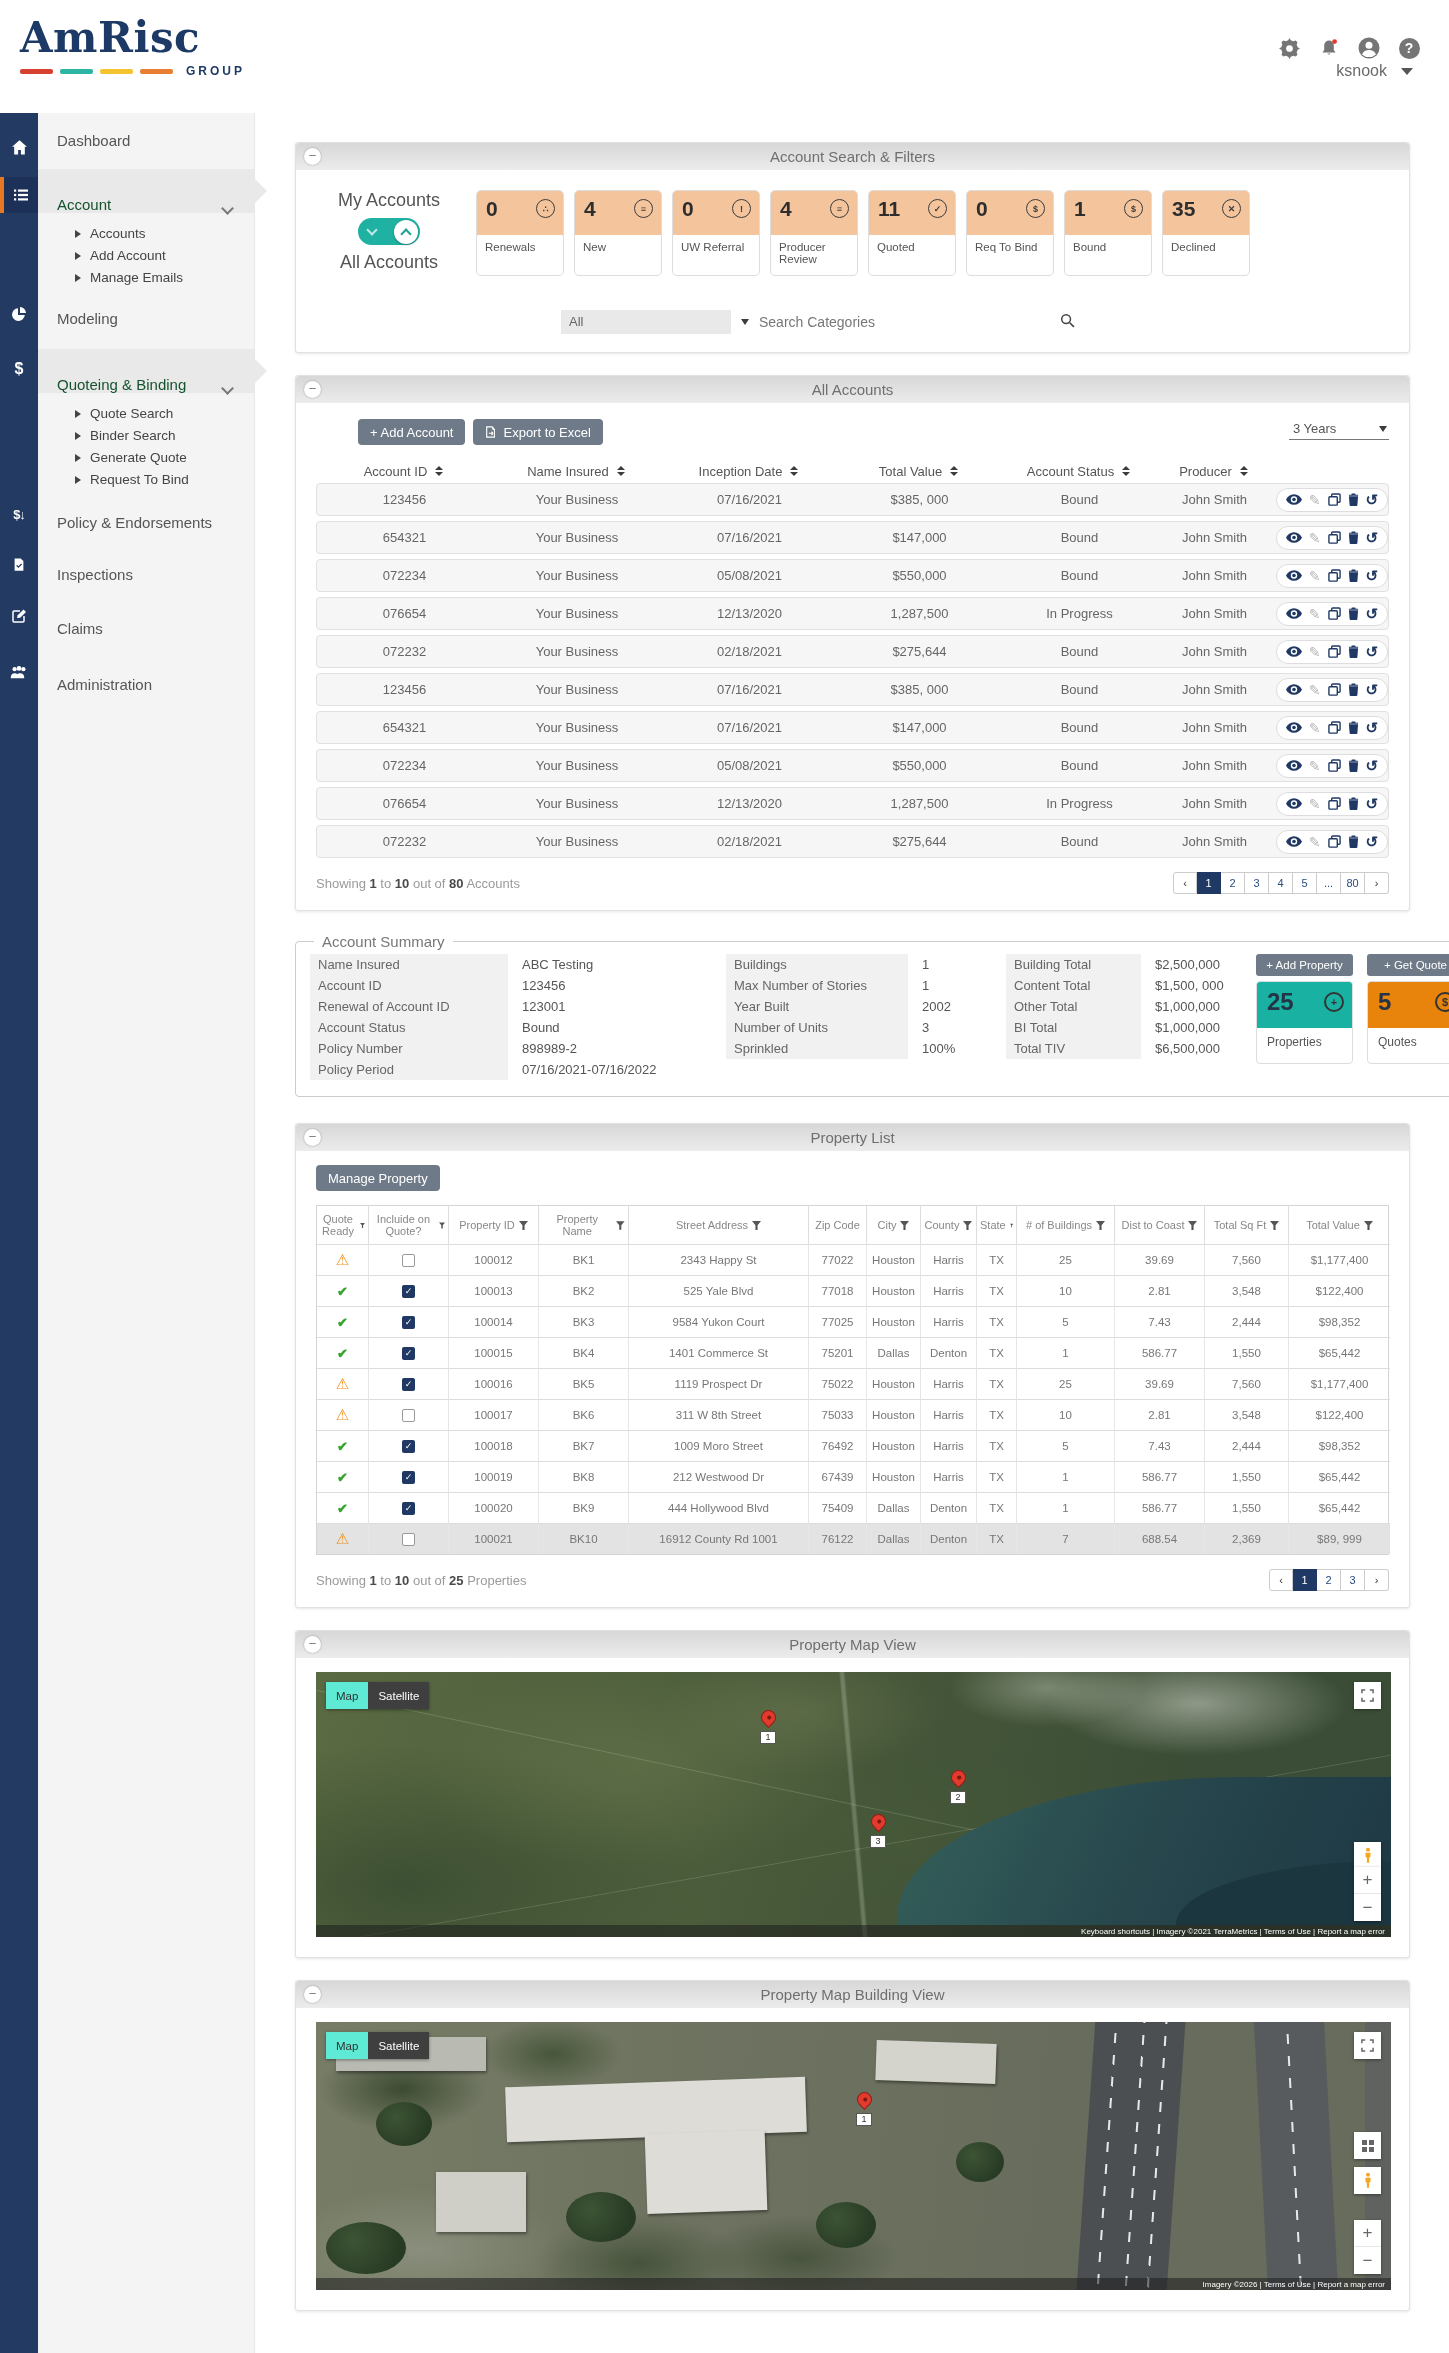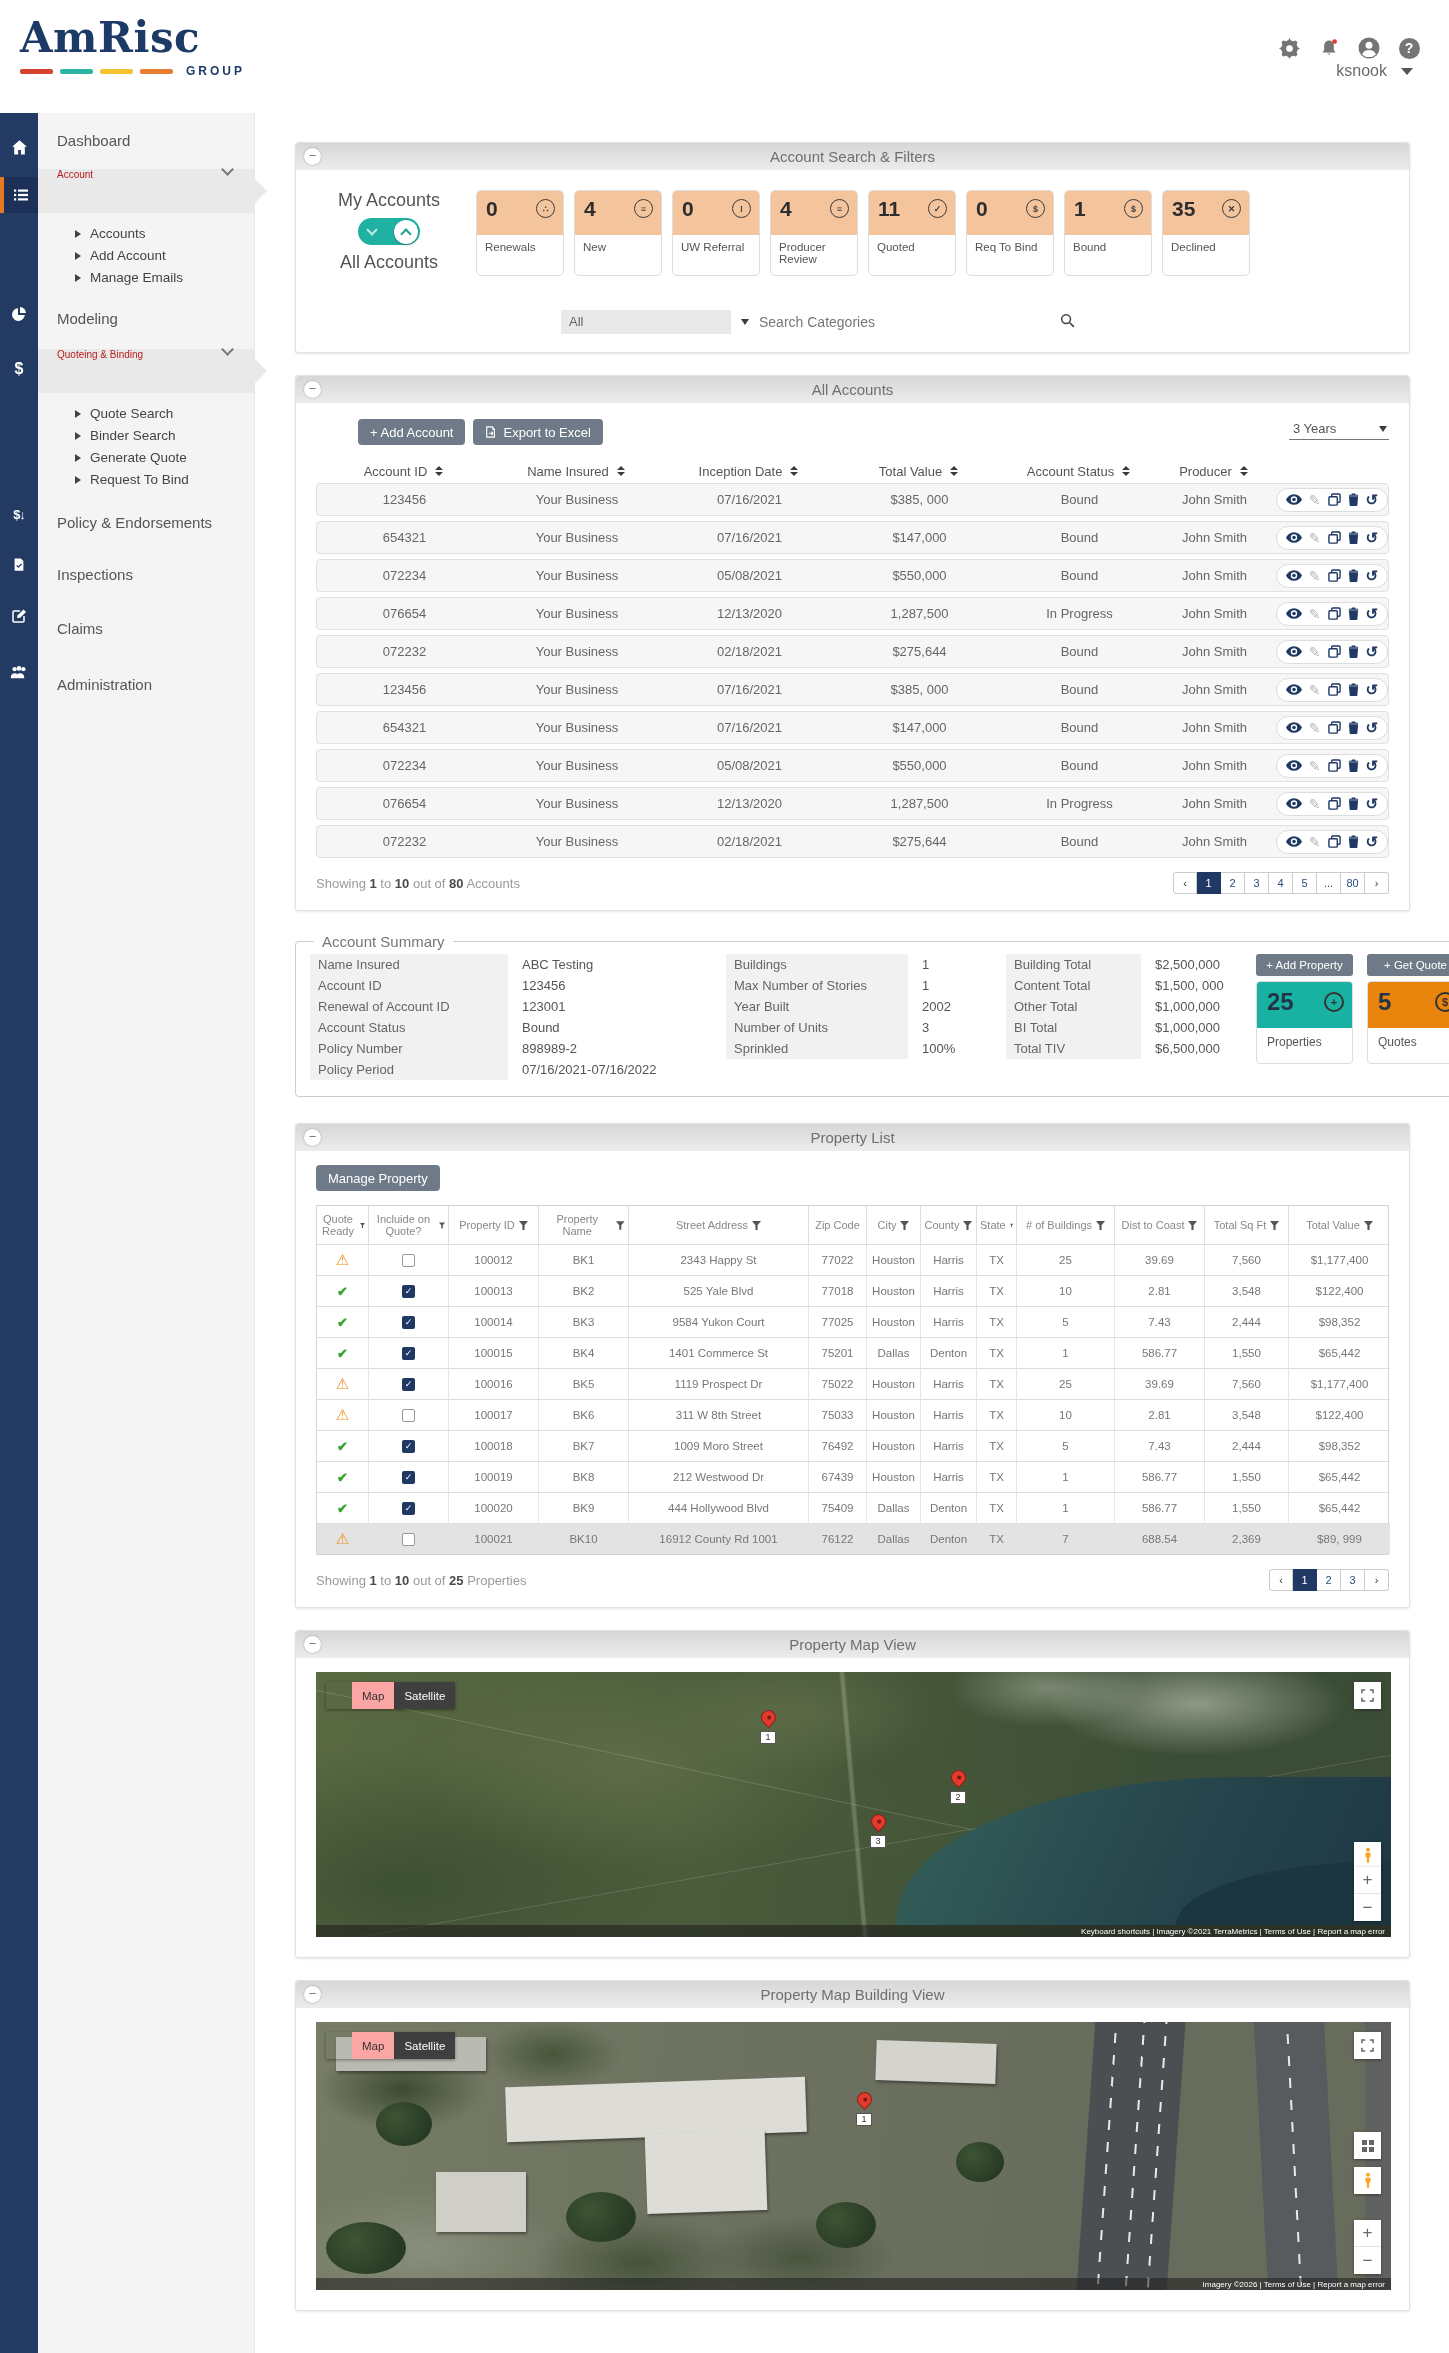--- a/index.html
+++ b/index.html
@@ -21,21 +21,21 @@
   .tri-down { width:0; height:0; border-left:6px solid transparent; border-right:6px solid transparent; border-top:7px solid #555; }
 
   
   .icon-strip { position:absolute; left:0; top:113px; width:38px; height:2240px; background:#233a63; }
   .strip-icon { position:absolute; left:0; width:38px; height:36px; display:flex; align-items:center; justify-content:center; cursor:pointer; }
   .strip-icon.active { border-left:4px solid #e87722; background:#1c3058; }
   .strip-dollar { color:#fff; font-weight:bold; font-size:16px; }
   .strip-dollar-down { color:#fff; font-weight:bold; font-size:13px; letter-spacing:-1px; }
   .nav-panel { position:absolute; left:38px; top:113px; width:217px; height:2240px; background:#f4f4f4; border-right:1px solid #e7e7e7; }
   .nav-item { font-size:15px; color:#555; padding-left:19px; height:28px; line-height:28px; cursor:pointer; }
-  .nav-group { position:relative; background:#e9e9e9; height:44px; display:flex; align-items:flex-start; padding-left:19px; font-size:10px; color:#b91c1c; cursor:pointer; }
+  .nav-group { position:relative; background:#e9e9e9; height:44px; display:flex; align-items:flex-end; padding-left:19px; font-size:15px; color:#14532d; cursor:pointer; }
   .nav-group::after { content:""; position:absolute; right:-13px; top:50%; margin-top:-13px; border-top:13px solid transparent; border-bottom:13px solid transparent; border-left:13px solid #e9e9e9; }
   .nav-chevron { width:9px; height:9px; border-right:2px solid #777; border-bottom:2px solid #777; transform:rotate(45deg); margin-left:auto; margin-right:22px; margin-top:-4px; }
   .nav-sub { font-size:13.5px; color:#444; height:22px; line-height:22px; padding-left:37px; display:flex; align-items:center; cursor:pointer; }
   .nav-sub i { width:0; height:0; border-top:4.5px solid transparent; border-bottom:4.5px solid transparent; border-left:6px solid #444; margin-right:9px; }
 
   
   .main { position:absolute; left:295px; top:113px; width:1115px; }
   .panel { width:1115px; background:#fff; border:1px solid #e2e2e2; border-radius:3px; box-shadow:0 1px 3px rgba(0,0,0,.10); margin-bottom:22px; }
   .panel-header { position:relative; height:27px; background:linear-gradient(#d7d7d7,#ececec); border-radius:3px 3px 0 0; display:flex; align-items:center; justify-content:center; font-size:15px; color:#6f6f6f; }
   .collapse-btn { position:absolute; left:8px; top:5px; width:17px; height:17px; border-radius:50%; background:#fff; box-shadow:0 0 2px rgba(0,0,0,.35); color:#777; font-size:13px; line-height:15px; text-align:center; cursor:pointer; }
@@ -122,21 +122,21 @@
   .ready-ok { color:#34a42c; font-weight:bold; font-size:13px; }
   .cbx { width:13px; height:13px; border-radius:2px; cursor:pointer; }
   .cbx.on { background:#1f3864; color:#fff; font-size:9px; display:flex; align-items:center; justify-content:center; }
   .cbx.off { background:#fff; border:1px solid #999; }
 
   
   .map-body { padding:14px 20px 20px; }
   .map-box { position:relative; width:1075px; overflow:hidden; background:#4a593c; }
   .mapctl { position:absolute; left:10px; top:10px; display:flex; box-shadow:0 1px 3px rgba(0,0,0,.4); }
   .mapctl span { height:27px; display:flex; align-items:center; padding:0 10px; font-size:11.5px; cursor:pointer; }
-  .mapctl .mbtn-map { background:#fca5a5; color:#333;margin-left:26px; }
+  .mapctl .mbtn-map { background:#5eead4; color:#333; }
   .mapctl .mbtn-sat { background:#3f3f3f; color:#fff; }
   .sq-ctl { position:absolute; width:27px; height:27px; background:#fff; box-shadow:0 1px 3px rgba(0,0,0,.4); display:flex; align-items:center; justify-content:center; cursor:pointer; }
   .zoomctl { position:absolute; right:10px; bottom:16px; width:27px; background:#fff; box-shadow:0 1px 3px rgba(0,0,0,.4); }
   .zoomctl div { height:27px; display:flex; align-items:center; justify-content:center; font-size:17px; color:#666; cursor:pointer; }
   .zoomctl div:first-child { border-bottom:1px solid #e5e5e5; }
   .attrib { position:absolute; left:0; right:0; bottom:0; height:12px; background:rgba(30,30,30,.55); display:flex; align-items:center; justify-content:flex-end; padding-right:6px; font-size:8px; color:#fff; }
   .marker { position:absolute; width:40px; text-align:center; }
   .pin { width:15px; height:15px; background:#e23b2e; border:1px solid #8e1f16; border-radius:50% 50% 50% 0; transform:rotate(-45deg); margin:0 auto; position:relative; }
   .pin::after { content:""; position:absolute; left:5px; top:5px; width:4px; height:4px; border-radius:50%; background:#7e190f; }
   .pin-label { display:inline-block; margin-top:6px; background:#fff; border:1px solid #555; font-size:9px; color:#333; padding:0 4px; line-height:11px; }

